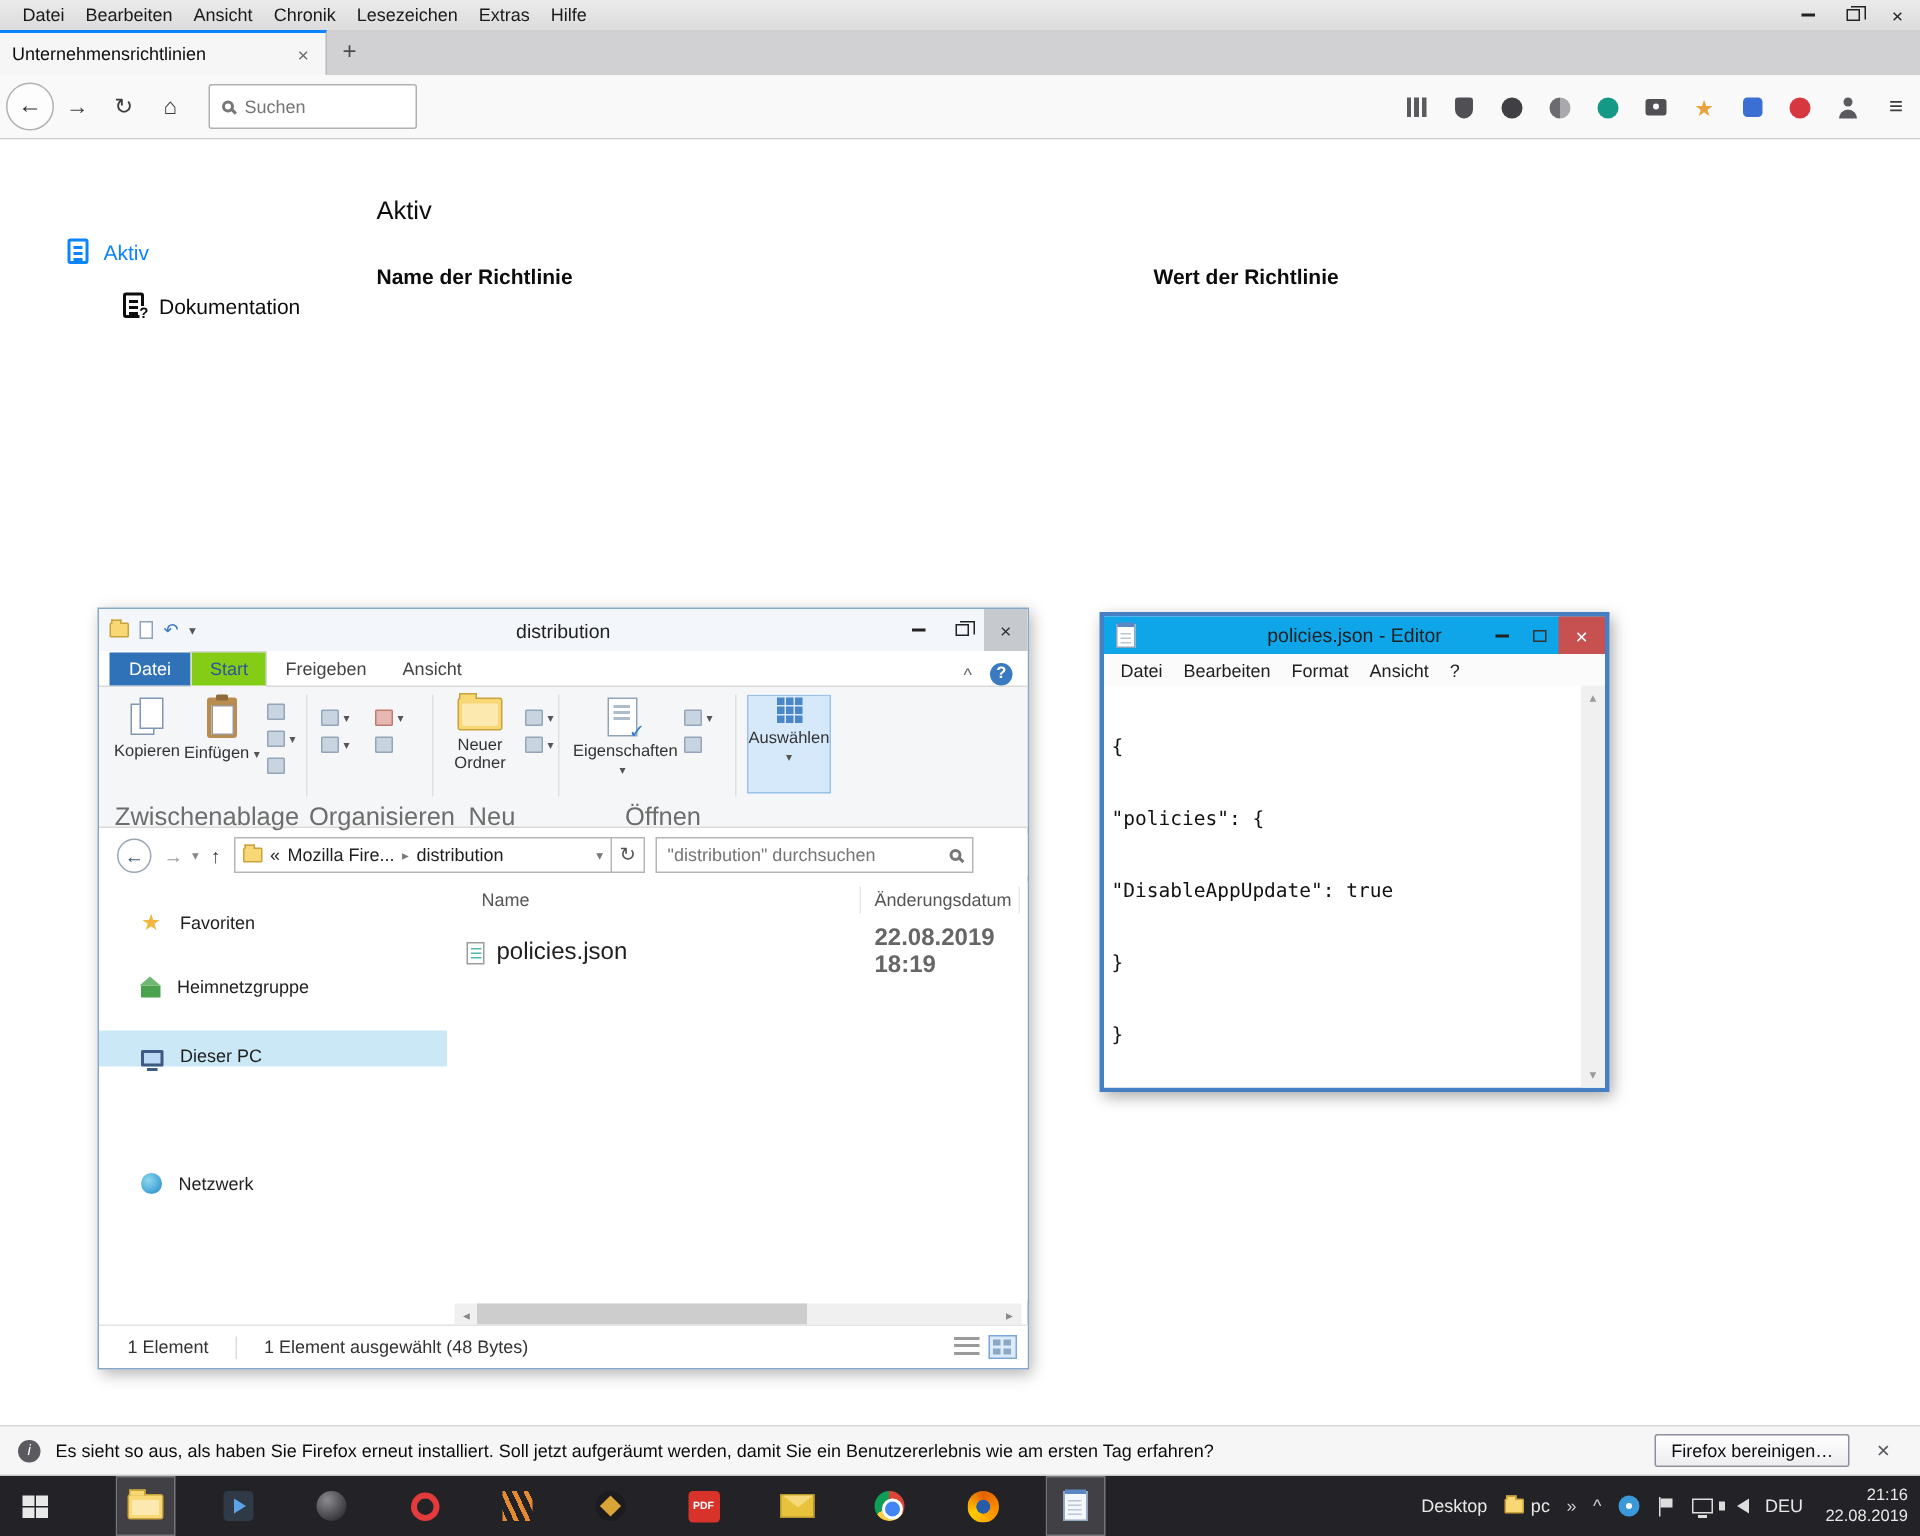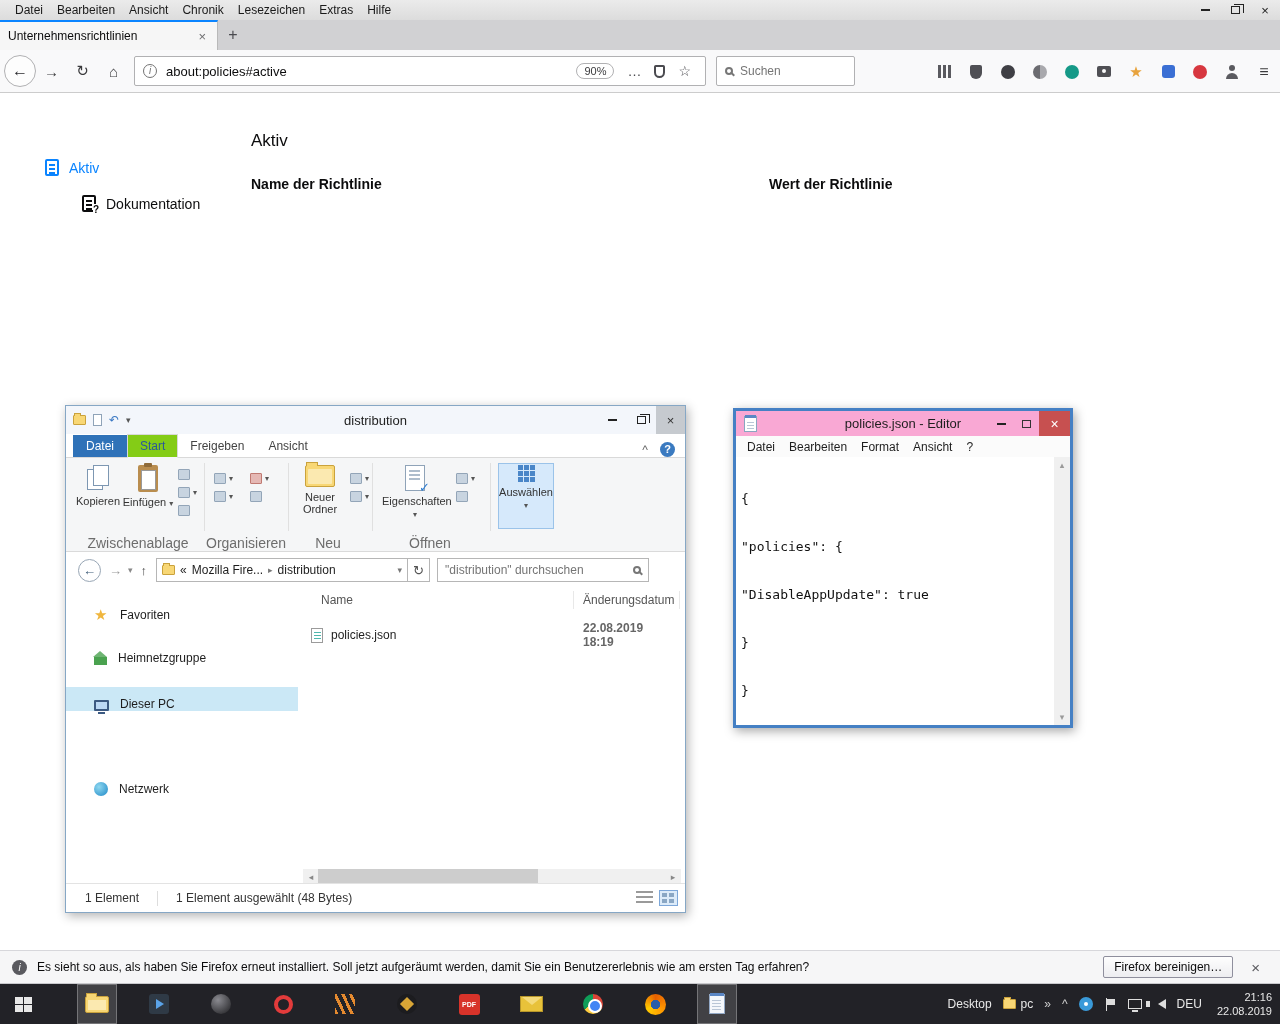--- a/index.html
+++ b/index.html
@@ -123,21 +123,21 @@
   .ic-props::before { content:''; position:absolute; left:3px; top:4px; width:11px; height:2px; background:#aebdcc; box-shadow:0 4px 0 #aebdcc, 0 8px 0 #aebdcc; }
   .ic-props::after { content:'✓'; position:absolute; right:-6px; bottom:-4px; color:#2e7dd1; font-size:13px; font-weight:bold; background:transparent; }
   .ic-select { width:17px; height:17px; position:relative; }
   .ic-select::before { content:''; position:absolute; left:0; top:0; width:5px; height:5px; background:#4a86c8;
     box-shadow:6px 0 #4a86c8,12px 0 #4a86c8,0 6px #4a86c8,6px 6px #4a86c8,12px 6px #4a86c8,0 12px #4a86c8,6px 12px #4a86c8,12px 12px #4a86c8; }
   .rsmall-col { position:absolute; display:flex; flex-direction:column; gap:5px; }
   .rsm { display:flex; align-items:center; gap:3px; height:13px; }
   .rsm-ic { width:12px; height:11px; background:#c8d4e0; border:1px solid #93a5b8; border-radius:1px; display:inline-block; }
   .rsm-ic.red { background:#e5b8b4; border-color:#c07a72; }
   .rsep { position:absolute; top:5px; bottom:20px; width:1px; background:#e0e0e0; }
-  .rgroup-label { position:absolute; top:77px; font-size:14px; color:#6d6d6d; text-align:center; }
+  .rgroup-label { position:absolute; top:77px; font-size:17px; color:#6d6d6d; text-align:center; }
 
   .ex-addr { position:absolute; left:0; right:0; top:150px; height:28px; display:flex; align-items:center; background:#fff; }
   .addr-back { width:23px; height:23px; border-radius:50%; border:1px solid #98a6b5; display:flex; align-items:center;
     justify-content:center; color:#3c5a77; font-size:13px; margin-left:12px; flex:none; }
   .addr-glyph { color:#9a9a9a; font-size:13px; margin-left:8px; }
   .addr-caret { color:#888; font-size:9px; margin-left:6px; }
   .addr-up { color:#444; font-size:13px; margin-left:8px; }
   .addr-box { margin-left:9px; width:252px; height:24px; border:1px solid #b6b6b6; background:#fff; display:flex;
     align-items:center; padding:0 5px; gap:5px; font-size:12px; color:#1e1e1e; }
   .crumb-sep { color:#777; font-size:9px; }
@@ -156,40 +156,40 @@
   .house { width:13px; height:8px; background:#4aa24f; position:relative; margin-top:5px; }
   .house::before { content:''; position:absolute; top:-6px; left:-1px; border-left:7.5px solid transparent; border-right:7.5px solid transparent; border-bottom:6px solid #6fb573; }
   .monitor { width:15px; height:11px; border:2px solid #3c5a82; border-radius:1px; background:#bcd9f5; position:relative; }
   .monitor::after { content:''; position:absolute; left:2px; bottom:-5px; width:7px; height:2px; background:#3c5a82; }
   .globe { width:14px; height:14px; border-radius:50%; background:radial-gradient(circle at 35% 35%, #8fd8f0, #1e88c7); }
   .ex-files { position:absolute; left:235px; right:1px; top:0; bottom:0; }
   .files-header { height:24px; display:flex; align-items:center; font-size:12px; color:#555; position:relative; }
   .files-header .col-name { padding-left:20px; }
   .files-header .col-date { position:absolute; left:282px; }
   .col-line { position:absolute; top:3px; bottom:3px; width:1px; background:#e8e8e8; }
-  .file-row { position:absolute; top:35px; left:10px; right:10px; height:24px; display:flex; align-items:center; gap:8px; font-size:12px; color:#1e1e1e; }
+  .file-row { position:absolute; top:35px; left:10px; right:10px; height:24px; display:flex; align-items:center; gap:8px; font-size:16px; color:#1e1e1e; }
   .fileicon { width:12px; height:15px; background:#fff; border:1px solid #9b9b9b; position:relative; flex:none; }
   .fileicon::before { content:''; position:absolute; left:2px; top:3px; width:7px; height:1px; background:#4fb8ad; box-shadow:0 3px 0 #4fb8ad, 0 6px 0 #4fb8ad; }
   .file-date { position:absolute; left:272px; color:#666;font-weight:bold; }
   .ex-hscroll { position:absolute; left:237px; right:4px; top:463px; height:16px; background:#f0f0f0; display:flex; align-items:center; }
   .hs-arrow { width:16px; text-align:center; color:#888; font-size:9px; }
   .hs-arrow.right { margin-left:auto; }
   .hs-thumb { position:absolute; left:15px; width:220px; top:0; bottom:0; background:#cdcdcd; }
   .ex-status { position:absolute; left:0; right:0; bottom:0; height:29px; border-top:1px solid #e3e3e3; display:flex;
     align-items:center; font-size:12px; color:#333; padding-left:19px; gap:18px; background:#fff; }
   .vline { width:1px; height:15px; background:#ddd; }
   .ex-status-views { position:absolute; right:7px; display:flex; gap:6px; align-items:center; }
   .view-list { width:17px; height:14px; background:repeating-linear-gradient(#9a9a9a 0 2px, transparent 2px 5px); }
   .view-thumbs { width:19px; height:16px; border:1px solid #7da7d9; background:#dcebf9; position:relative; }
   .view-thumbs::before { content:''; position:absolute; left:2px; top:2px; width:5px; height:4px; background:#8aa7c4; box-shadow:7px 0 #8aa7c4, 0 6px #8aa7c4, 7px 6px #8aa7c4; }
 
   
   #notepad { position:absolute; left:733px; top:408px; width:340px; height:320px; background:#fff;
     border:3px solid #4580c4; box-shadow:2px 3px 10px rgba(0,0,0,.35); }
-  .np-titlebar { height:25px; background:#f9a8d4; display:flex; align-items:center; position:relative; }
+  .np-titlebar { height:25px; background:#0ea5e9; display:flex; align-items:center; position:relative; }
   .np-icon { width:13px; height:16px; background:#fff; border:1px solid #8aa5c0; position:relative; margin-left:8px; z-index:1; }
   .np-icon::before { content:''; position:absolute; top:-2px; left:0; right:0; height:3px; background:#5b87c5; }
   .np-icon::after { content:''; position:absolute; left:2px; top:5px; width:7px; height:1px; background:#b9c6d6; box-shadow:0 3px 0 #b9c6d6, 0 6px 0 #b9c6d6; }
   .np-title { position:absolute; left:0; right:0; text-align:center; font-size:13px; color:#1e1e1e; }
   .np-controls { margin-left:auto; display:flex; height:100%; z-index:1; }
   .np-wc { width:25px; display:flex; align-items:center; justify-content:center; color:#333; font-size:12px; }
   .np-close { width:31px; background:#c75050; color:#fff; font-size:14px; display:flex; align-items:center; justify-content:center; }
   .np-menubar { height:21px; display:flex; align-items:center; padding-left:4px; background:#fbfbfb; font-size:12px; color:#1e1e1e; }
   .np-mi { padding:0 7px; }
   .np-body { position:absolute; left:0; right:0; top:46px; bottom:0; background:#fff; }
@@ -271,28 +271,20 @@
       <span class="tab-close">×</span>
     </div>
     <span class="newtab">+</span>
   </div>
 
   <div id="ff-navbar">
     <span id="back-btn">←</span>
     <span class="nav-btn">→</span>
     <span class="nav-btn">↻</span>
     <span class="nav-btn">⌂</span>
-    <div id="urlbar">
-      <span class="info-circle"></span>
-      <span class="url-text">about:policies#active</span>
-      <span class="zoom-pill">90%</span>
-      <span class="urlbar-icon">…</span>
-      <span class="mini-shield"></span>
-      <span class="urlbar-icon">☆</span>
-    </div>
     <div id="searchbar">
       <span class="mag"></span>
       <input class="search-input" placeholder="Suchen" style="">
     </div>
   </div>
   <div id="nav-icons">
     <span class="nicon">
         <span class="i-library"></span>
       </span>
     <span class="nicon">
@@ -442,21 +434,21 @@
       </div>
       <span class="rsep" style="left:424px;"></span>
       <div class="rbig hl" style="left:432px; width:56px;">
         <span class="ricon ic-select"></span>
         <span>Auswählen</span>
         <span class="mini-caret">▾</span>
       </div>
       <span class="rgroup-label" style="left:8px; width:128px;">Zwischenablage</span>
       <span class="rgroup-label" style="left:140px; width:80px;">Organisieren</span>
       <span class="rgroup-label" style="left:226px; width:72px;">Neu</span>
-      <span class="rgroup-label" style="left:312px; width:104px;">Öffnen</span>
+      <span class="rgroup-label" style="left:324px; width:104px;">Öffnen</span>
     </div>
 
     <div class="ex-addr">
       <span class="addr-back">←</span>
       <span class="addr-glyph">→</span>
       <span class="addr-caret">▾</span>
       <span class="addr-up">↑</span>
       <div class="addr-box">
         <span class="folder-mini"></span>
         <span>«</span>

